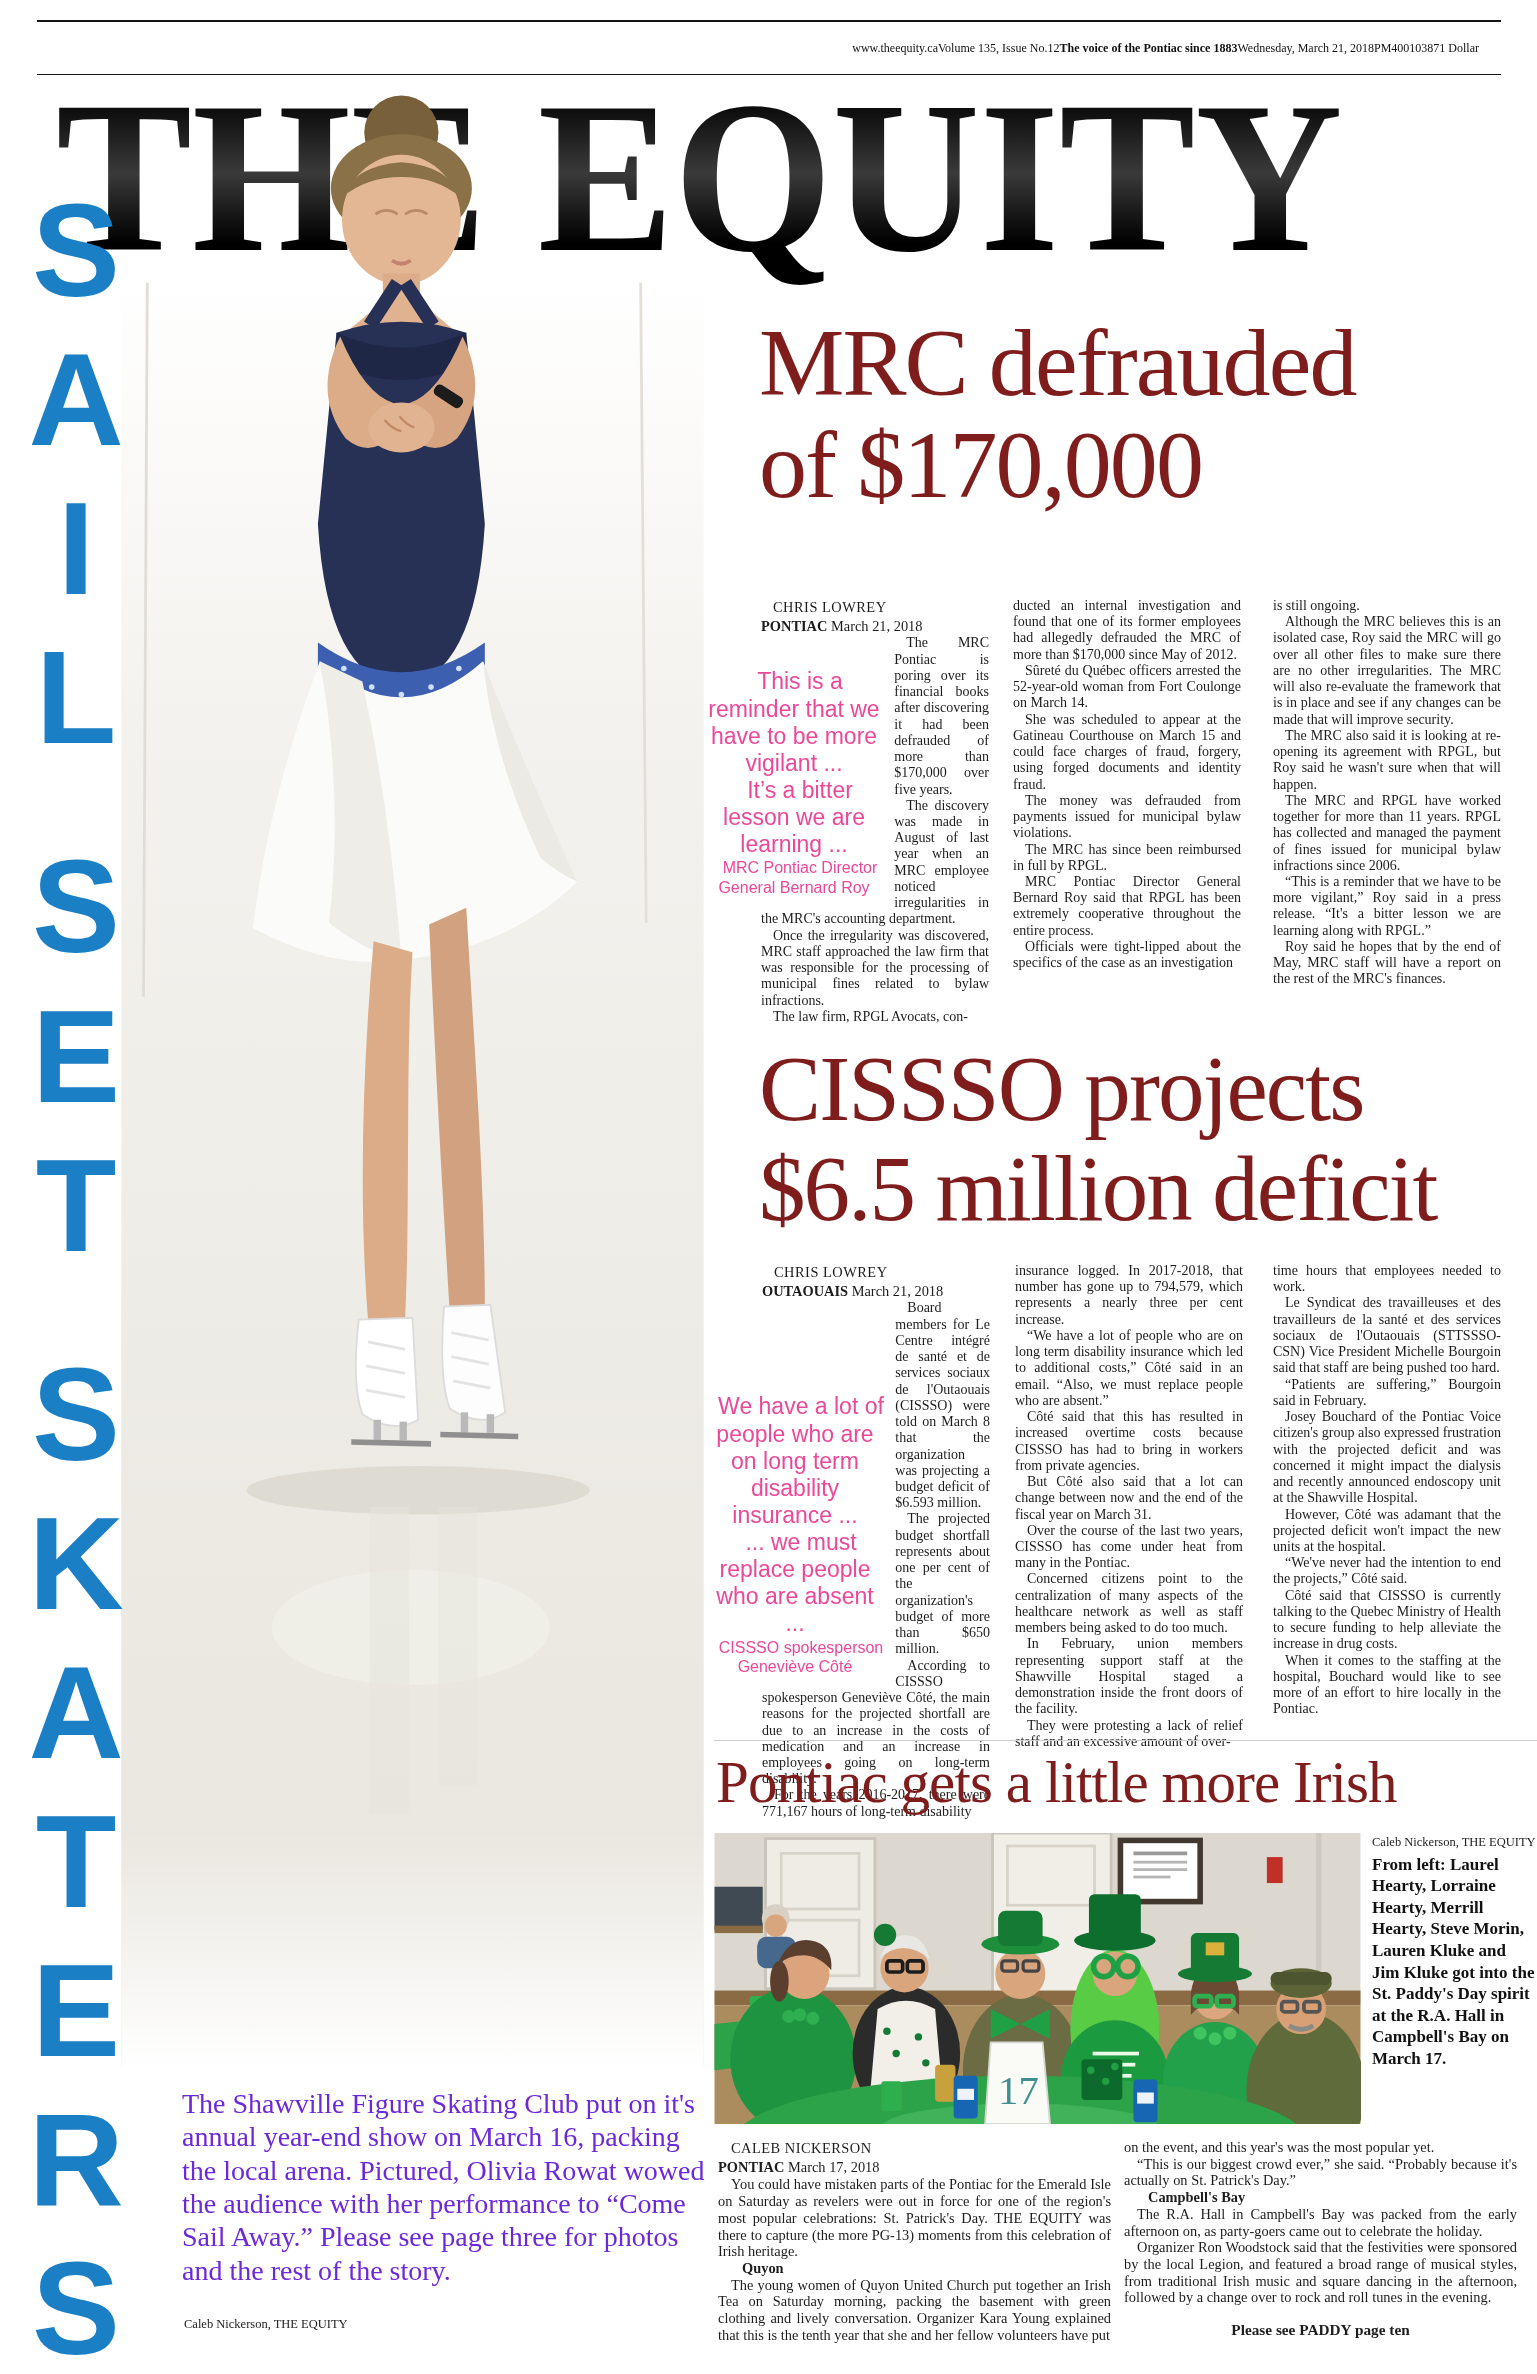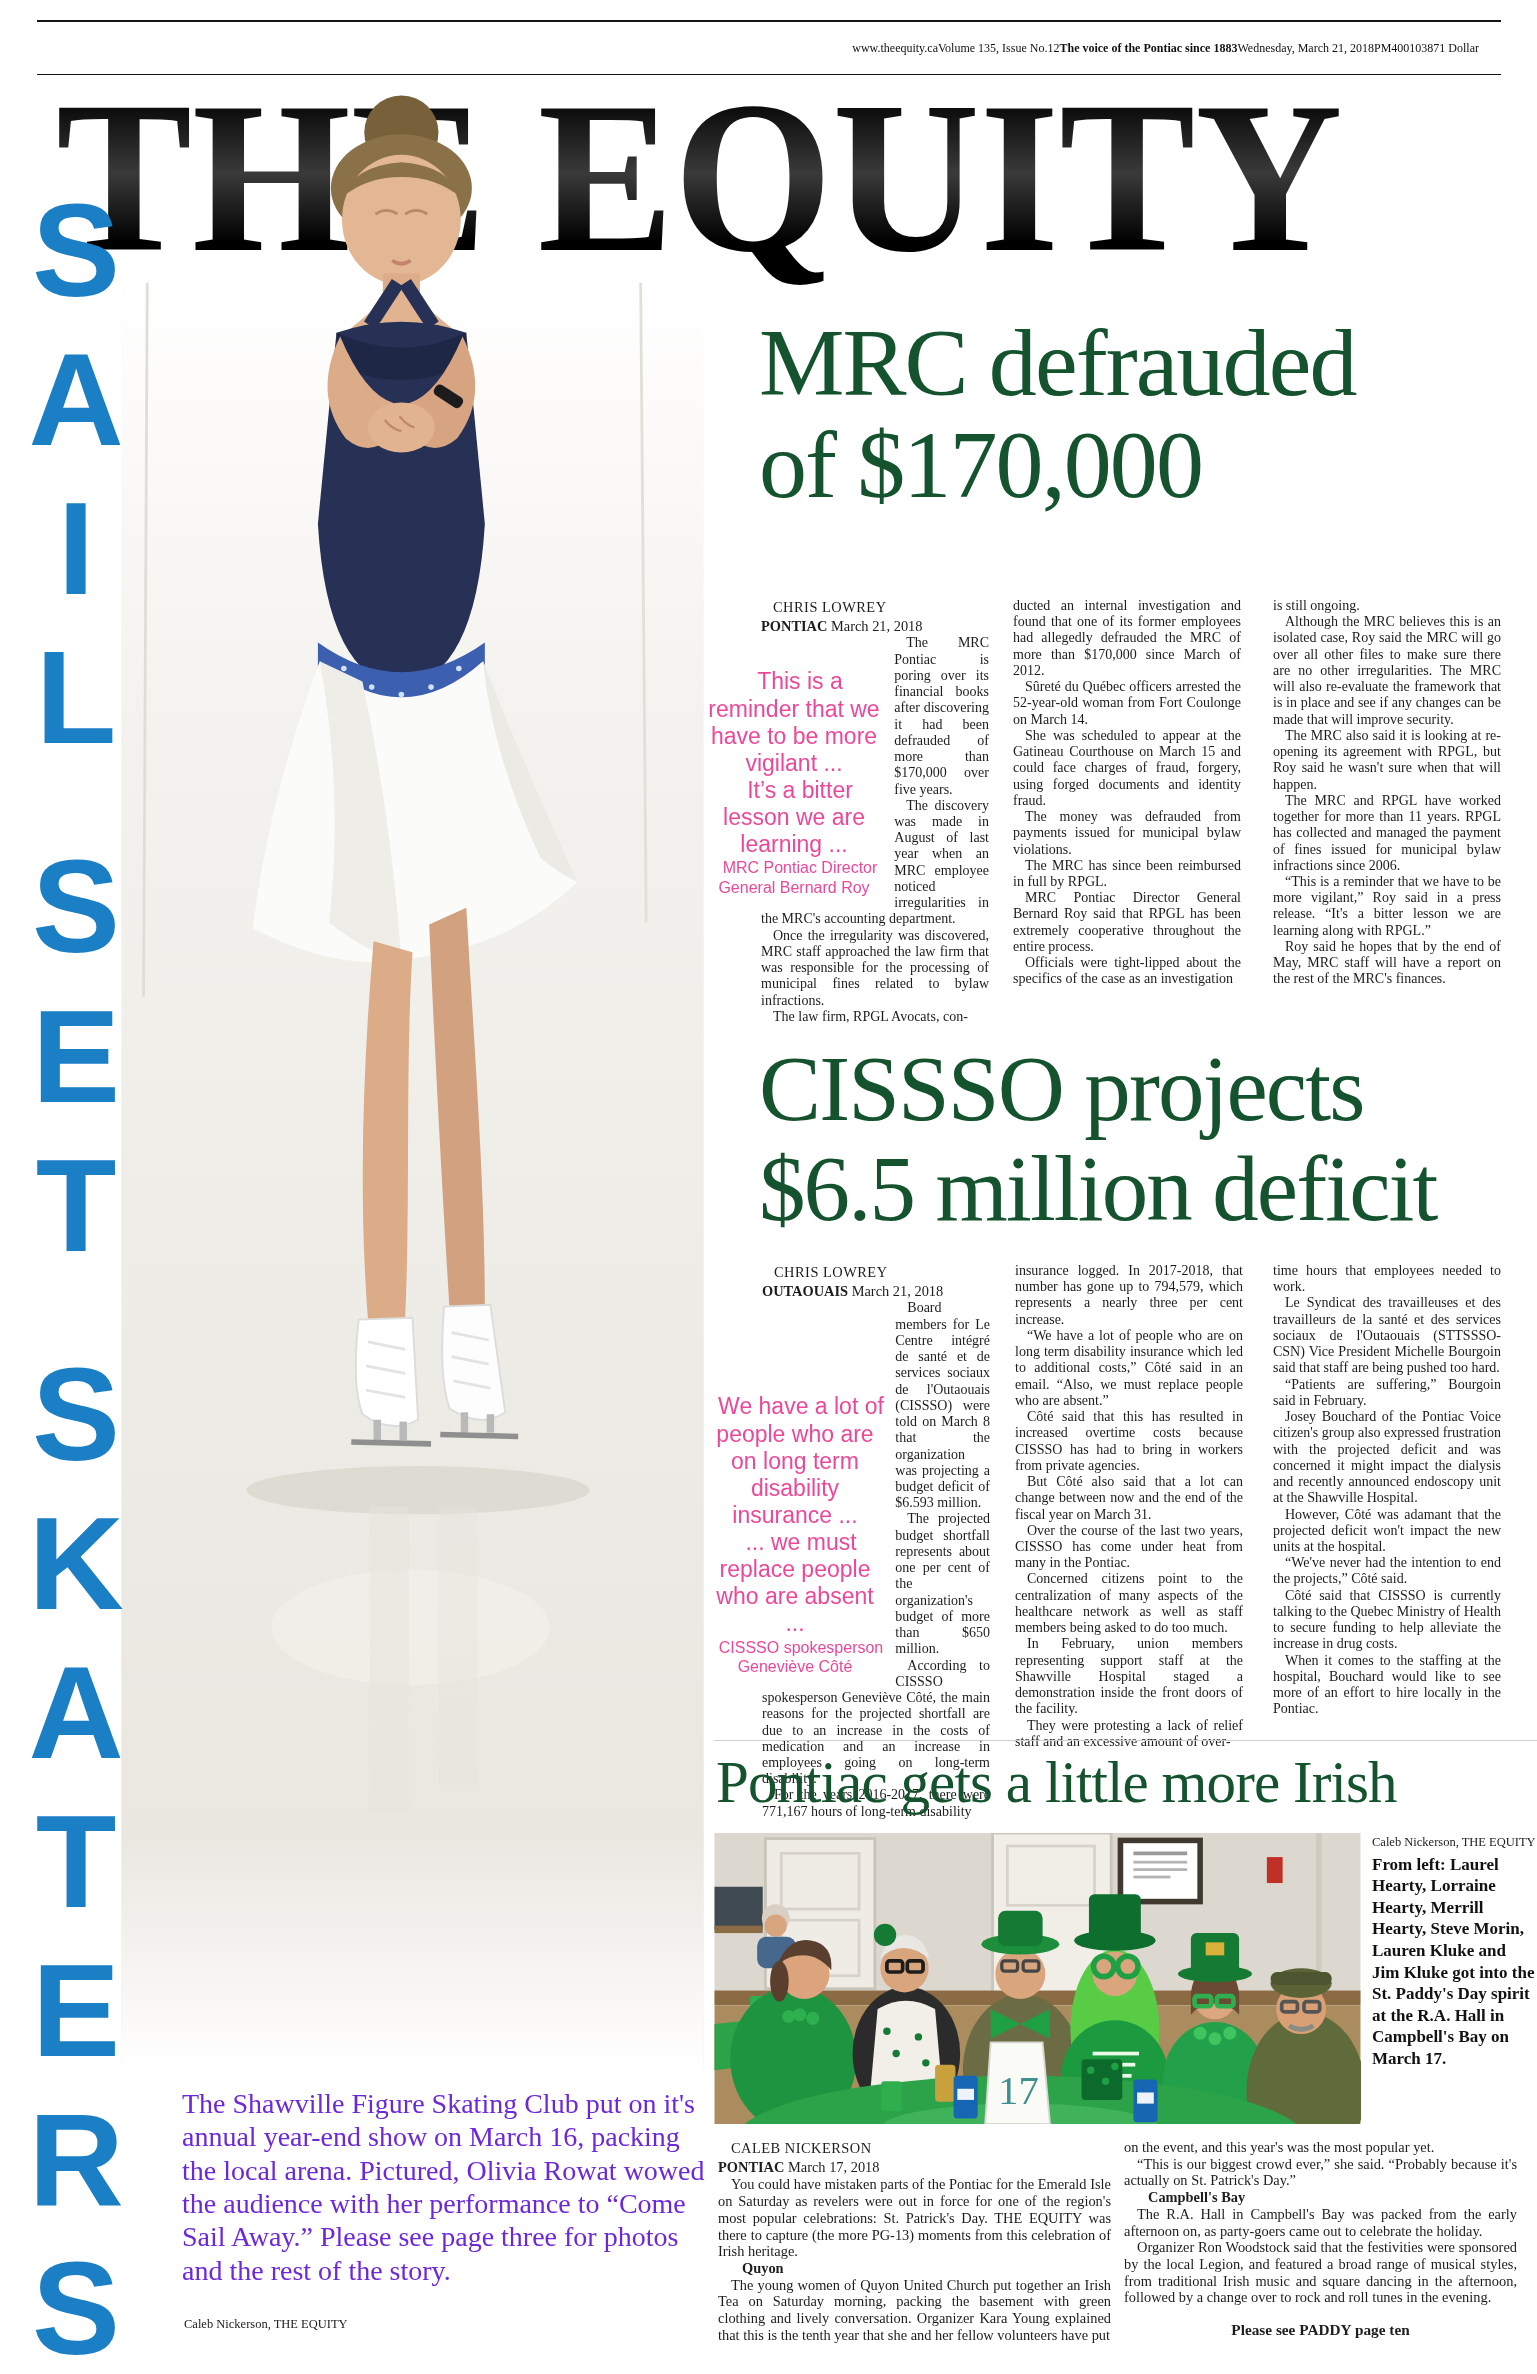--- a/index.html
+++ b/index.html
@@ -26,21 +26,21 @@
   .skater-photo svg{display:block;}
 
   
   .vbanner{position:absolute;left:5.6px;top:190px;width:141px;height:2180px;z-index:3;
            display:flex;flex-direction:column;justify-content:space-between;align-items:center;
            font-family:"Liberation Sans",sans-serif;font-weight:bold;}
   .vletter{font-size:132px;line-height:0.92;color:#1b7fc5;}
   .wgap{height:32px;}
 
   
-  .headline{position:absolute;color:#14532d;font-weight:normal;letter-spacing:-1.9px;}
+  .headline{position:absolute;color:#7f1d1d;font-weight:normal;letter-spacing:-1.9px;}
   .h-mrc{left:759px;top:312px;font-size:96px;line-height:1.06;}
   .h-cissso{left:759px;top:1039px;font-size:93px;line-height:1.07;}
   .h-irish{left:716px;top:1748px;font-size:59px;letter-spacing:-0.9px;}
   .byline{margin:0 0 5.6px 0;font-size:14.4px;line-height:1.3;text-align:left;text-indent:0;}
   .byline .bname{display:block;letter-spacing:0.5px;}
   .byline .bplace{font-weight:bold;}
 
   
   .c{position:absolute;width:228px;font-size:14px;line-height:1.16;text-align:justify;color:#1c1c1c;}
   .c p{margin:0;text-indent:12px;}
@@ -208,21 +208,21 @@
         <p class="pq">It’s a bitter lesson we are learning ...</p>
         <p class="pq-attr">MRC Pontiac Director General Bernard Roy</p>
       </aside>
     <p>The MRC Pontiac is poring over its financial books after discovering it had been defrauded of more than $170,000 over five years.</p>
         <p>The discovery was made in August of last year when an MRC employee noticed irregularities in the MRC's accounting department.</p>
         <p>Once the irregularity was discovered, MRC staff approached the law firm that was responsible for the processing of municipal fines related to bylaw infractions.</p>
         <p>The law firm, RPGL Avocats, con-</p>
       </div>
   </div>
   <div class="c cont mrc-c2">
-      <p>ducted an internal investigation and found that one of its former employees had allegedly defrauded the MRC of more than $170,000 since March of 2012.</p>
+      <p>ducted an internal investigation and found that one of its former employees had allegedly defrauded the MRC of more than $170,000 since May of 2012.</p>
       <p>Sûreté du Québec officers arrested the 52-year-old woman from Fort Coulonge on March 14.</p>
       <p>She was scheduled to appear at the Gatineau Courthouse on March 15 and could face charges of fraud, forgery, using forged documents and identity fraud.</p>
       <p>The money was defrauded from payments issued for municipal bylaw violations.</p>
       <p>The MRC has since been reimbursed in full by RPGL.</p>
       <p>MRC Pontiac Director General Bernard Roy said that RPGL has been extremely cooperative throughout the entire process.</p>
       <p>Officials were tight-lipped about the specifics of the case as an investigation</p>
     </div>
   <div class="c cont mrc-c3">
       <p>is still ongoing.</p>
       <p>Although the MRC believes this is an isolated case, Roy said the MRC will go over all other files to make sure there are no other irregularities. The MRC will also re-evaluate the framework that is in place and see if any changes can be made that will improve security.</p>

